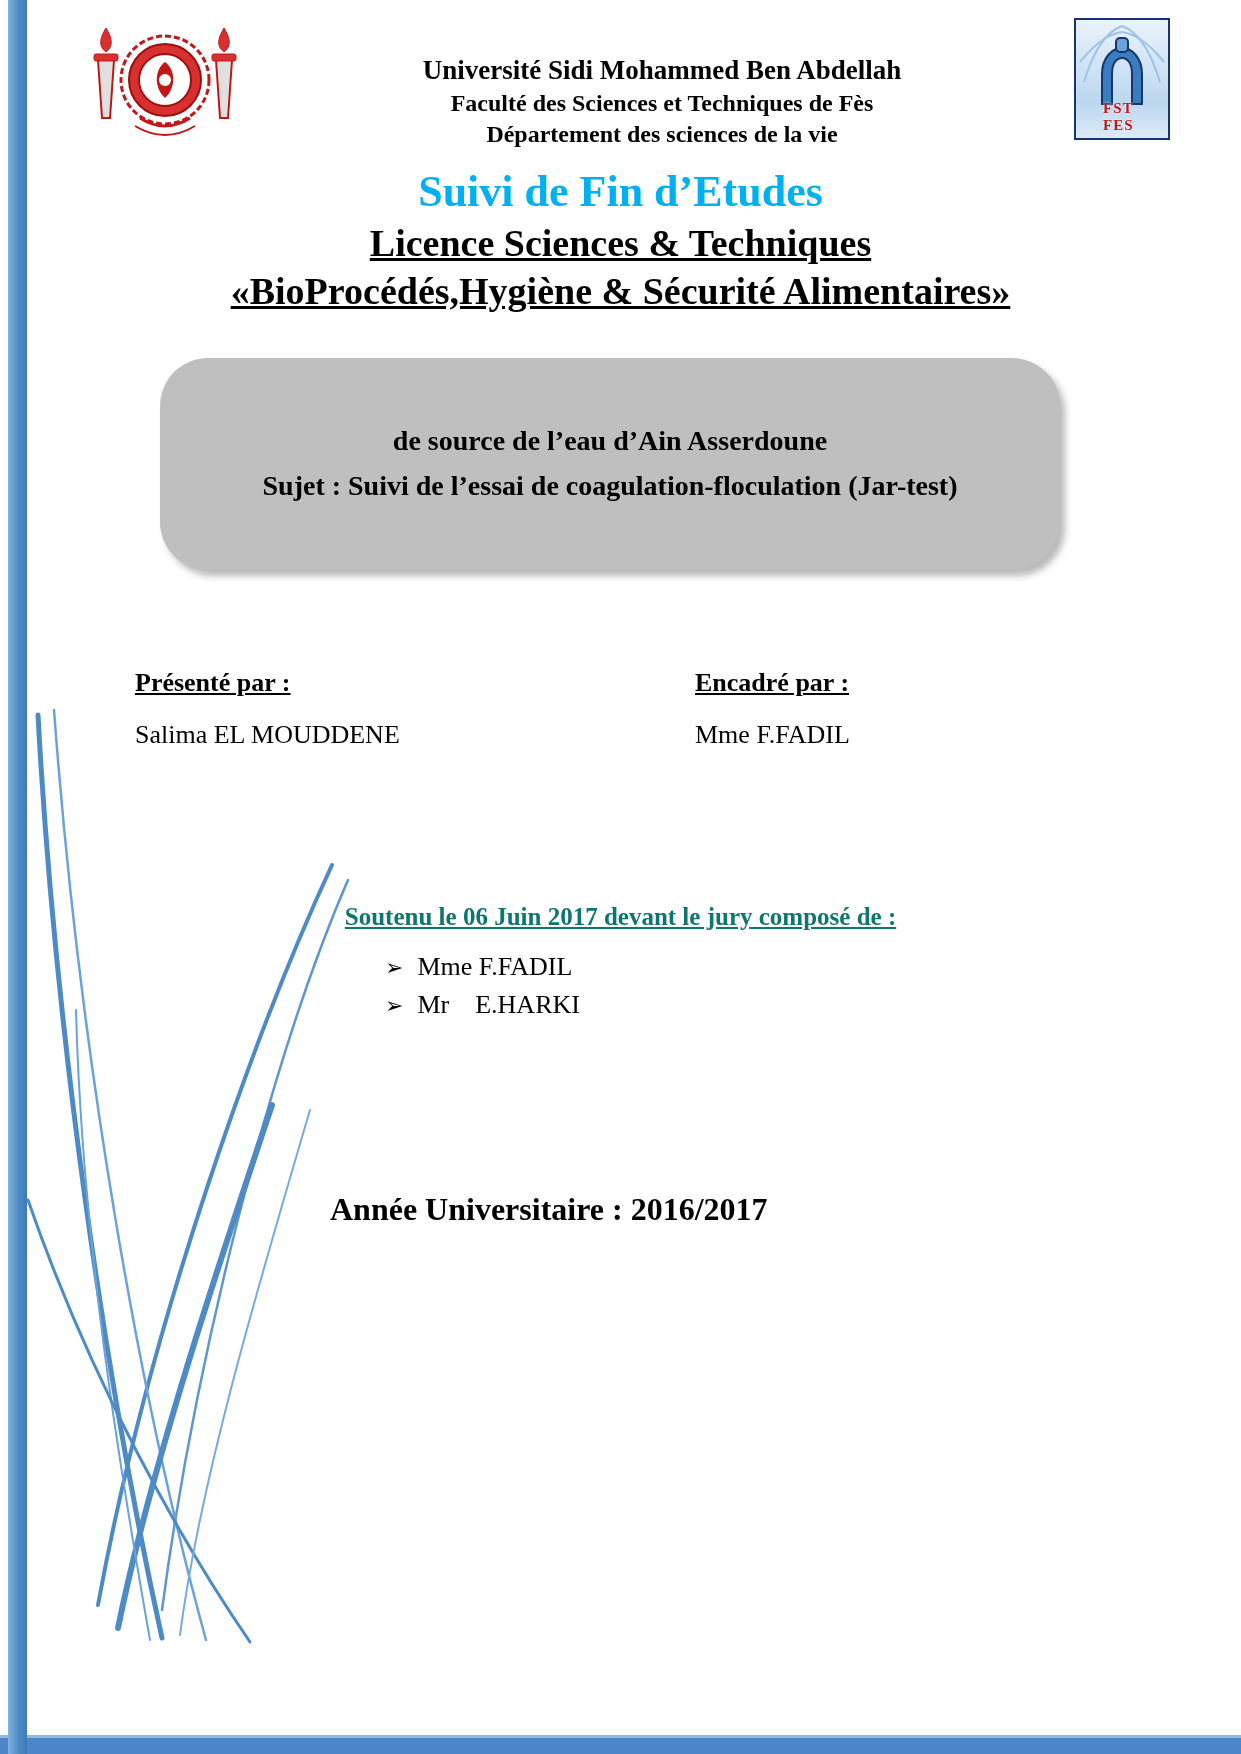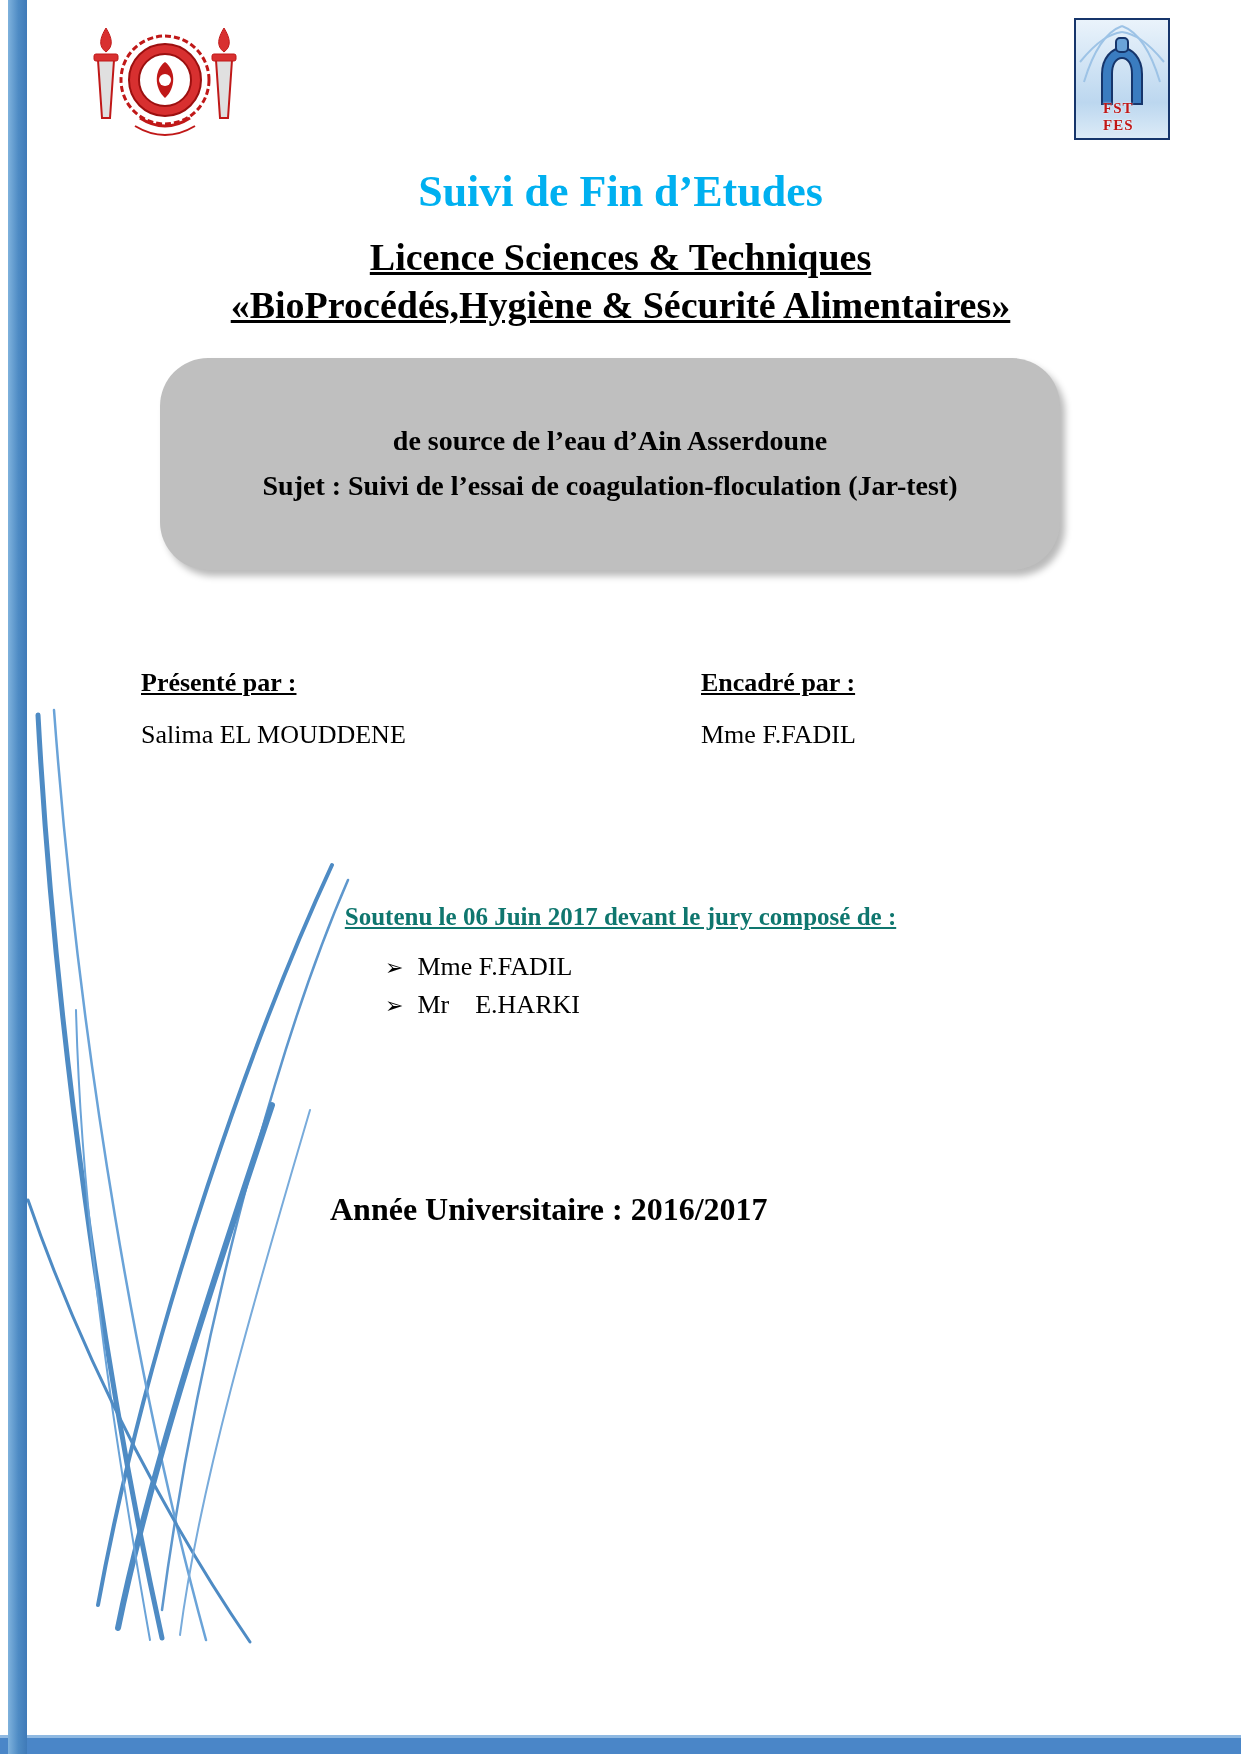--- a/index.html
+++ b/index.html
@@ -24,31 +24,31 @@
     background:linear-gradient(to bottom,#eaf3fb,#bcd7ef 70%,#dcebf7);
     display:flex;flex-direction:column;align-items:center;justify-content:flex-end;
     box-sizing:border-box;position:relative;overflow:hidden;padding-left:27px;}
   .fst-logo svg{position:absolute;top:2px;left:0;}
   .fst-text{font-size:15px;font-weight:bold;color:#c01818;letter-spacing:1px;
     margin-bottom:4px;z-index:2;text-shadow:0 0 2px #fff;}
 
   
   .title-block{position:absolute;top:168px;left:0;width:1241px;text-align:center;}
   .main-title{font-size:44px;font-weight:bold;color:#00b0f0;line-height:1.1;}
-  .degree-title{font-size:38px;font-weight:bold;text-decoration:underline;line-height:1.15;margin-top:20px;}
+  .degree-title{font-size:38px;font-weight:bold;text-decoration:underline;line-height:1.15;margin-top:6px;}
   .specialty-title{font-size:38px;font-weight:bold;text-decoration:underline;line-height:1.15;margin-top:4px;}
 
   
   .subject-box{position:absolute;top:358px;left:160px;width:900px;height:212px;
     background:#bfbfbf;border-radius:48px;display:flex;flex-direction:column;
     align-items:center;justify-content:center;box-shadow:5px 6px 7px rgba(0,0,0,.28);}
   .subject-line{font-size:28px;font-weight:bold;text-align:center;line-height:1.6;}
 
   
-  .people-row{position:absolute;top:668px;left:141px;width:980px;display:flex;}
+  .people-row{position:absolute;top:668px;left:135px;width:980px;display:flex;}
   .col-left{width:560px;}
   .col-right{width:420px;}
   .people-label{font-size:26px;font-weight:bold;text-decoration:underline;}
   .person-name{font-size:26px;margin-top:22px;}
 
   
   .defense-heading{position:absolute;top:903px;left:0;width:1241px;text-align:center;
     font-size:25px;font-weight:bold;color:#0f766e;text-decoration:underline;}
   .jury-list{position:absolute;top:948px;left:385px;}
   .jury-item{font-size:26px;line-height:1.45;display:flex;align-items:baseline;white-space:pre;}
@@ -100,20 +100,25 @@
         <circle cx="85" cy="62" r="44" fill="#ffffff" stroke="#c01818" stroke-width="3" stroke-dasharray="6 3"></circle>
         <circle cx="85" cy="62" r="36" fill="#d83030" stroke="#9c0f0f" stroke-width="2"></circle>
         <circle cx="85" cy="62" r="26" fill="#ffffff" stroke="#9c0f0f" stroke-width="2"></circle>
         <path d="M85,44 C74,52 74,70 85,80 C96,70 96,52 85,44 Z" fill="#c01818"></path>
         <circle cx="85" cy="62" r="6" fill="#ffffff"></circle>
         <path d="M60,100 Q85,116 110,100" fill="none" stroke="#c01818" stroke-width="3"></path>
         <path d="M55,108 Q85,126 115,108" fill="none" stroke="#c01818" stroke-width="2"></path>
       </g>
     </svg>
 
+    <div class="header-text">
+      <div class="uni-name">Université Sidi Mohammed Ben Abdellah</div>
+      <div class="faculty">Faculté des Sciences et Techniques de Fès</div>
+      <div class="department">Département des sciences de la vie</div>
+    </div>
 
     <div class="fst-logo">
       <svg width="92" height="96" viewBox="0 0 92 96">
         <g fill="none" stroke="#9dc3e6" stroke-width="2">
           <path d="M8,60 C20,20 35,8 46,4"></path>
           <path d="M84,60 C72,20 57,8 46,4"></path>
           <path d="M4,40 C22,18 34,12 46,10"></path>
           <path d="M88,40 C70,18 58,12 46,10"></path>
         </g>
         <path d="M26,82 L26,52 C26,36 36,26 46,26 C56,26 66,36 66,52 L66,82 L56,82 L56,52

